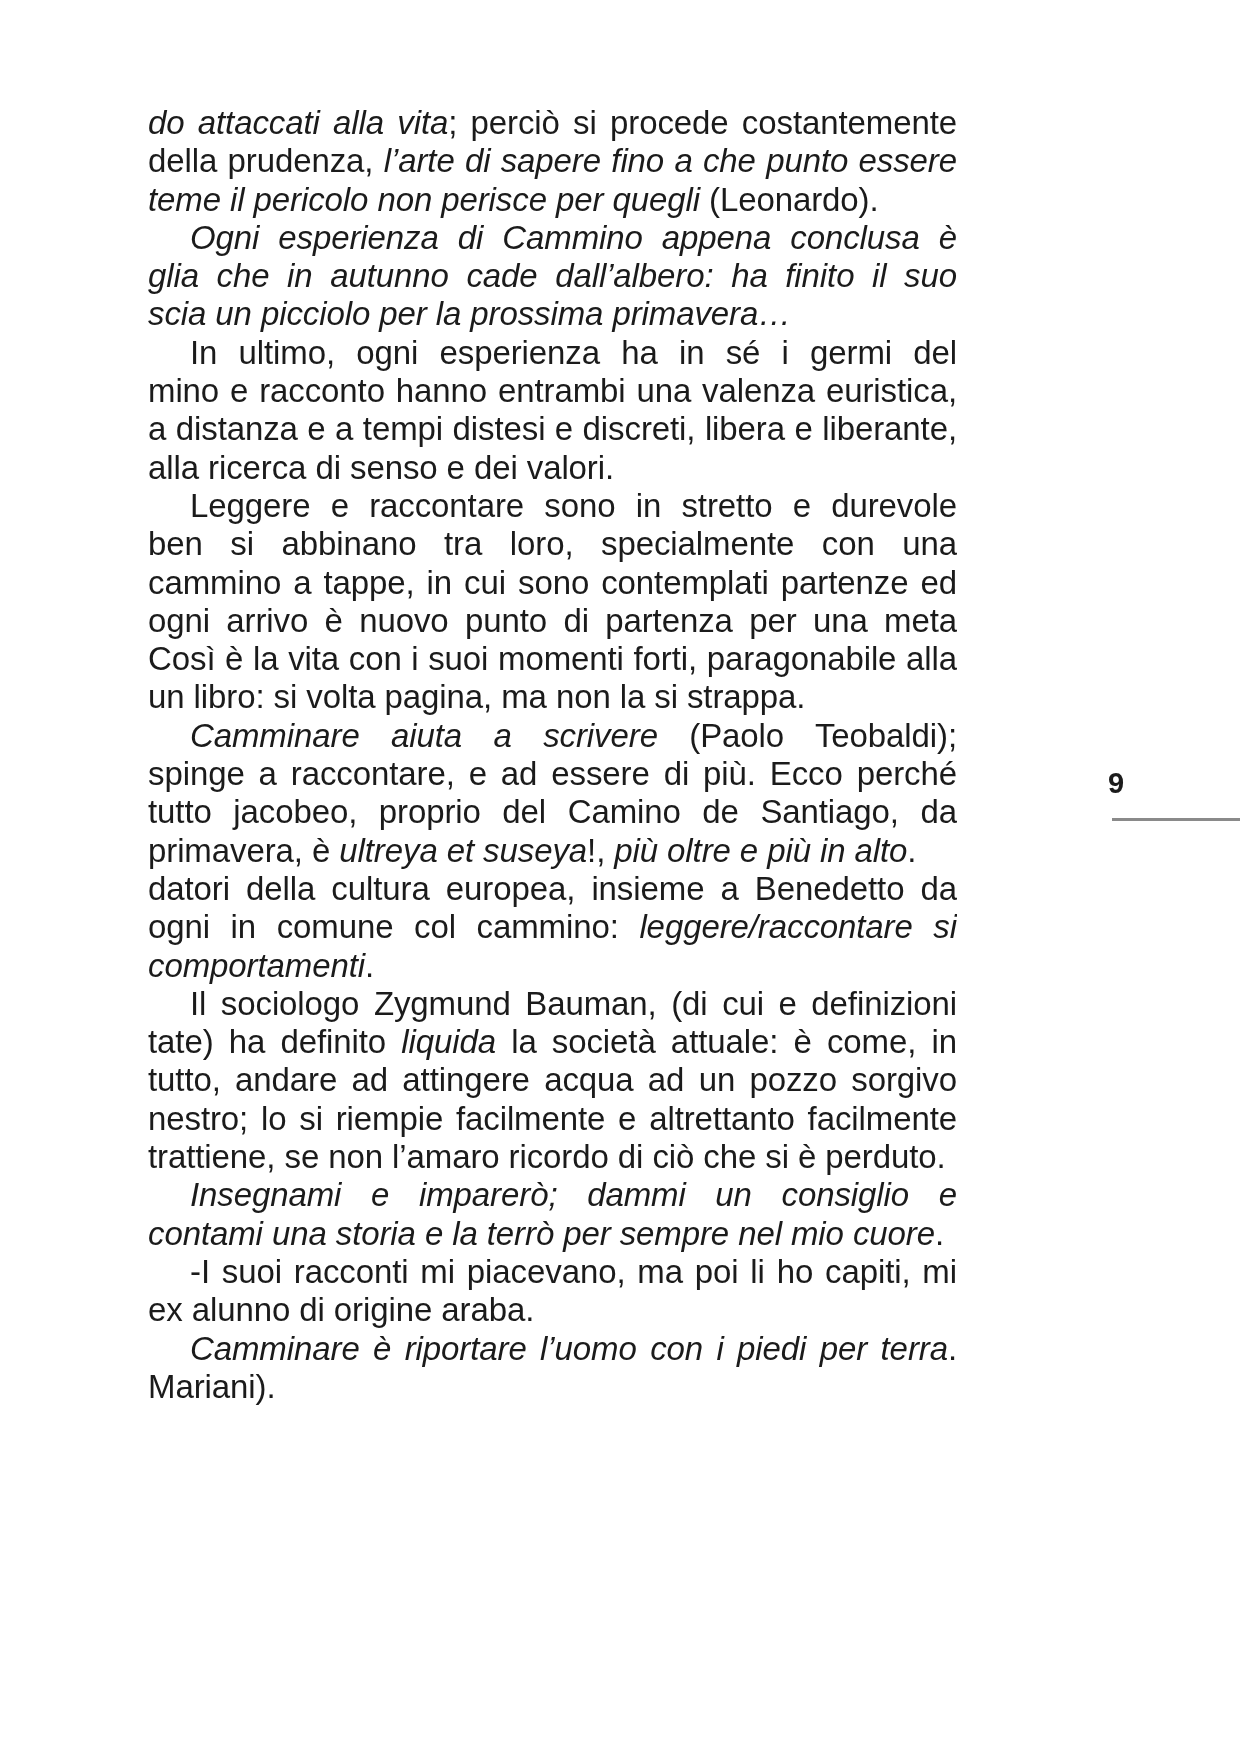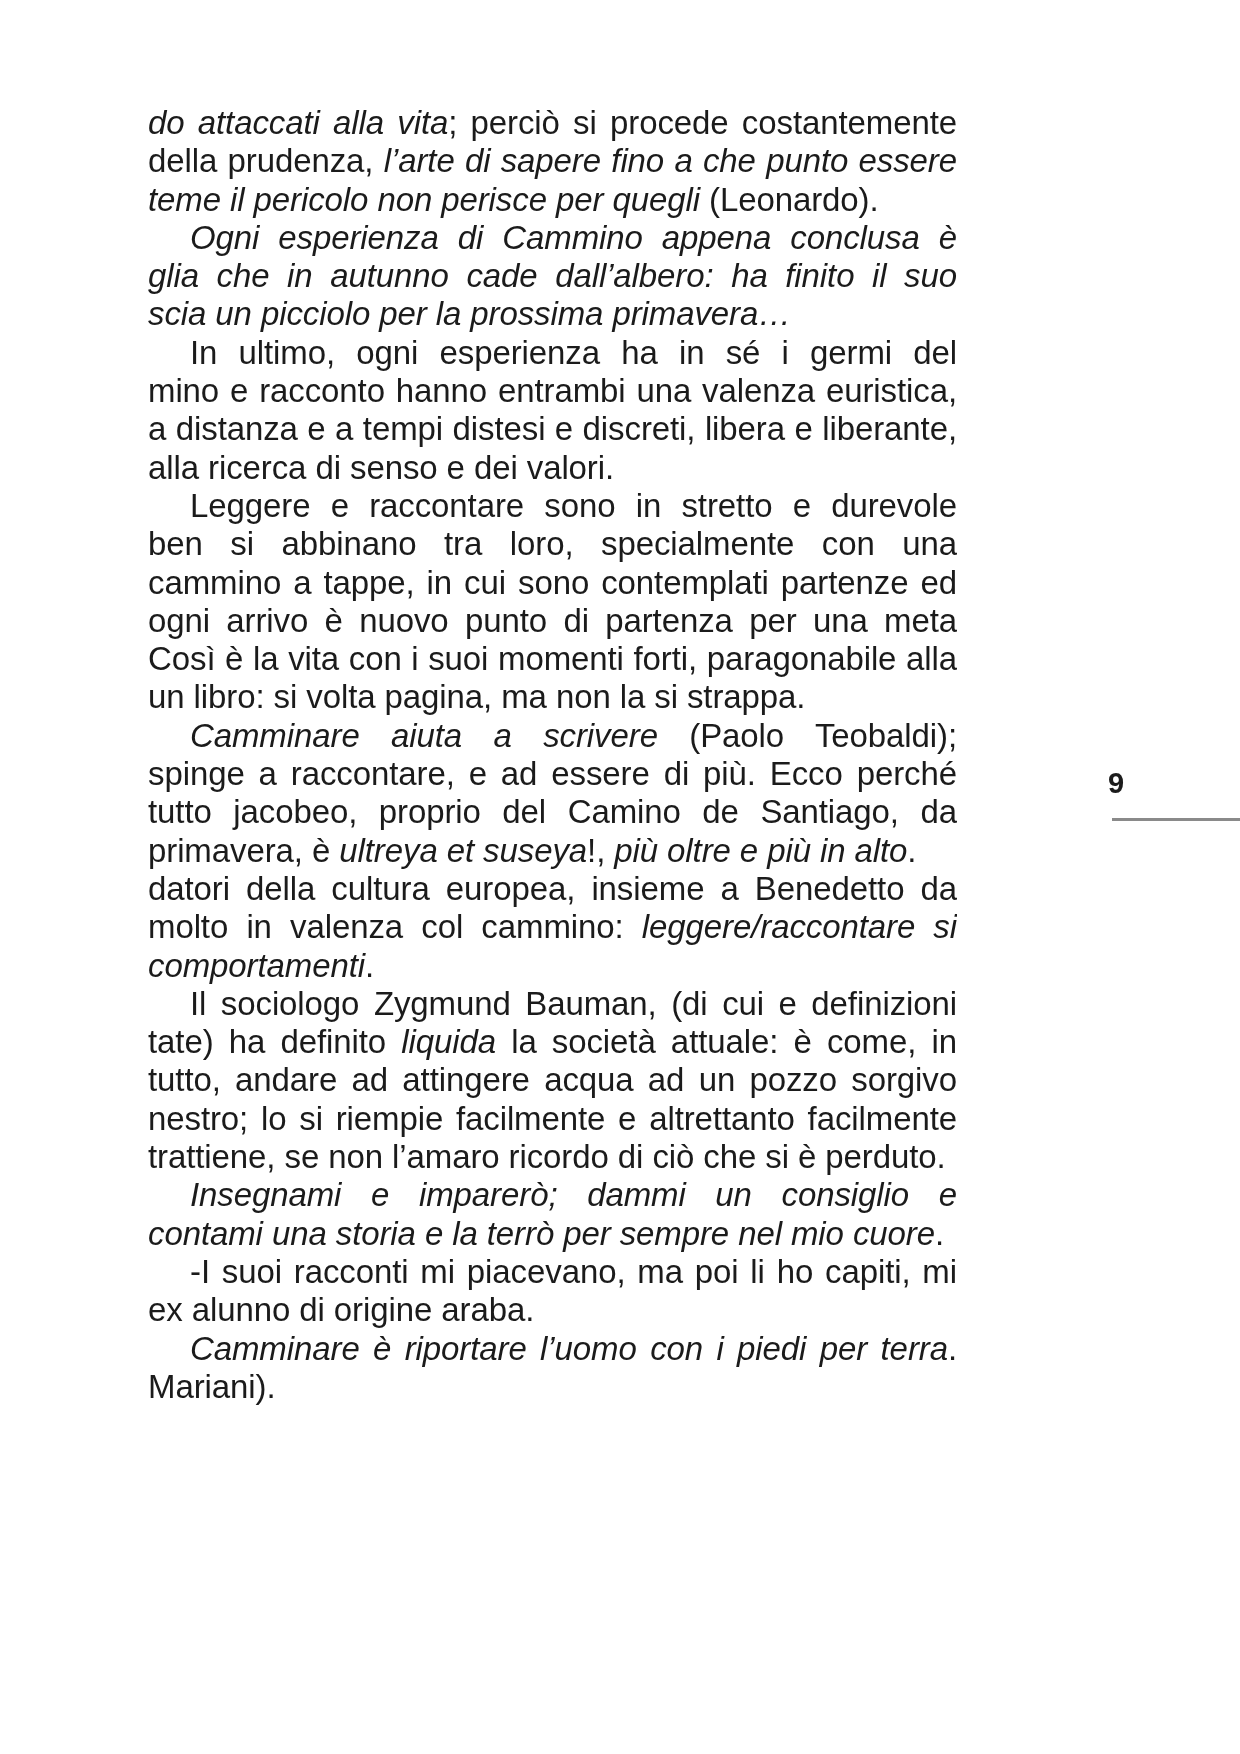--- a/index.html
+++ b/index.html
@@ -87,21 +87,21 @@
       <div class="line just"><span>ben si abbinano tra loro, specialmente con una esperienza di</span></div>
       <div class="line just"><span>cammino a tappe, in cui sono contemplati partenze ed arrivi, e</span></div>
       <div class="line just"><span>ogni arrivo è nuovo punto di partenza per una meta successiva.</span></div>
       <div class="line just"><span>Così è la vita con i suoi momenti forti, paragonabile alla lettura di</span></div>
       <div class="line"><span>un libro: si volta pagina, ma non la si strappa.</span></div>
       <div class="line just ind"><span class="it">Camminare aiuta a scrivere</span><span> (Paolo Teobaldi); certamente</span></div>
       <div class="line just"><span>spinge a raccontare, e ad essere di più. Ecco perché l’augurio</span></div>
       <div class="line just"><span>tutto jacobeo, proprio del Camino de Santiago, da pellegrino a</span></div>
       <div class="line"><span>primavera, è </span><span class="it">ultreya et suseya</span><span>!, </span><span class="it">più oltre e più in alto</span><span>.</span></div>
       <div class="line just"><span>datori della cultura europea, insieme a Benedetto da Norcia e,</span></div>
-      <div class="line just"><span>molto in valenza col cammino: </span><span class="it">leggere/raccontare si evolvono in</span></div>
+      <div class="line just"><span>ogni in comune col cammino: </span><span class="it">leggere/raccontare si evolvono in</span></div>
       <div class="line"><span class="it">comportamenti</span><span>.</span></div>
       <div class="line just ind"><span>Il sociologo Zygmund Bauman, (di cui e definizioni su ripor-</span></div>
       <div class="line just"><span>tate) ha definito </span><span class="it">liquida</span><span> la società attuale: è come, in tutto e per</span></div>
       <div class="line just"><span>tutto, andare ad attingere acqua ad un pozzo sorgivo con un ca-</span></div>
       <div class="line just"><span>nestro; lo si riempie facilmente e altrettanto facilmente nulla si</span></div>
       <div class="line"><span>trattiene, se non l’amaro ricordo di ciò che si è perduto.</span></div>
       <div class="line just ind"><span class="it">Insegnami e imparerò; dammi un consiglio e ascolterò, rac-</span></div>
       <div class="line"><span class="it">contami una storia e la terrò per sempre nel mio cuore</span><span>.</span></div>
       <div class="line just ind"><span>-I suoi racconti mi piacevano, ma poi li ho capiti, mi disse un</span></div>
       <div class="line"><span>ex alunno di origine araba.</span></div>

